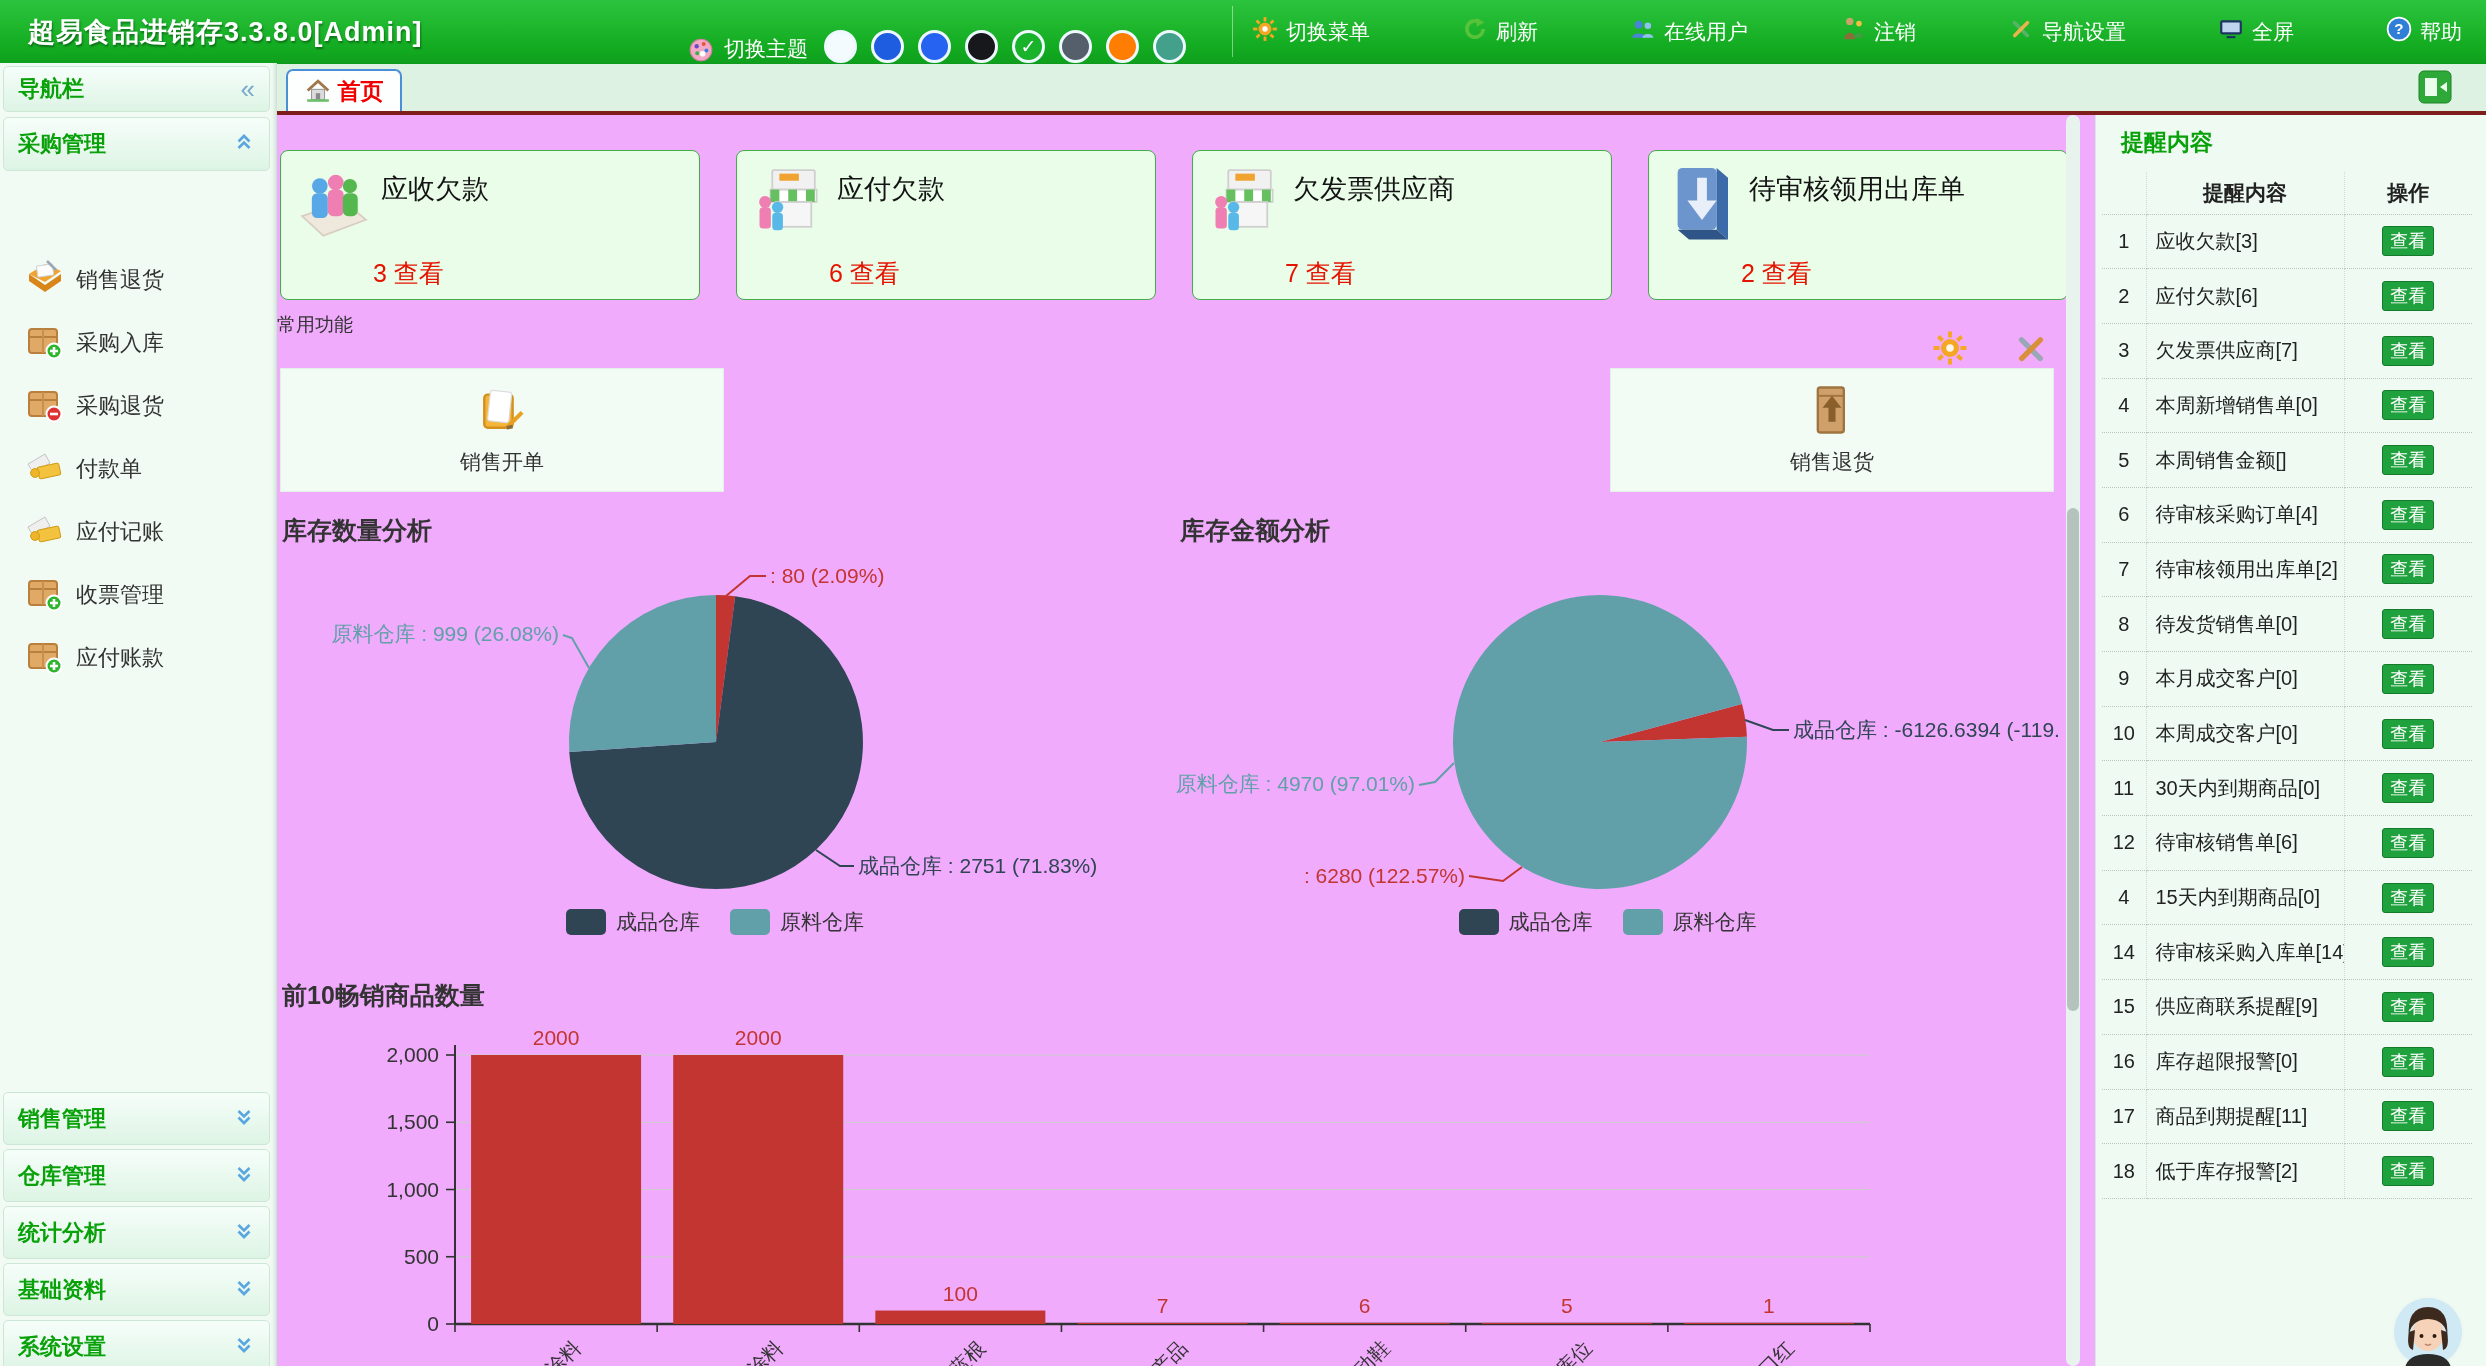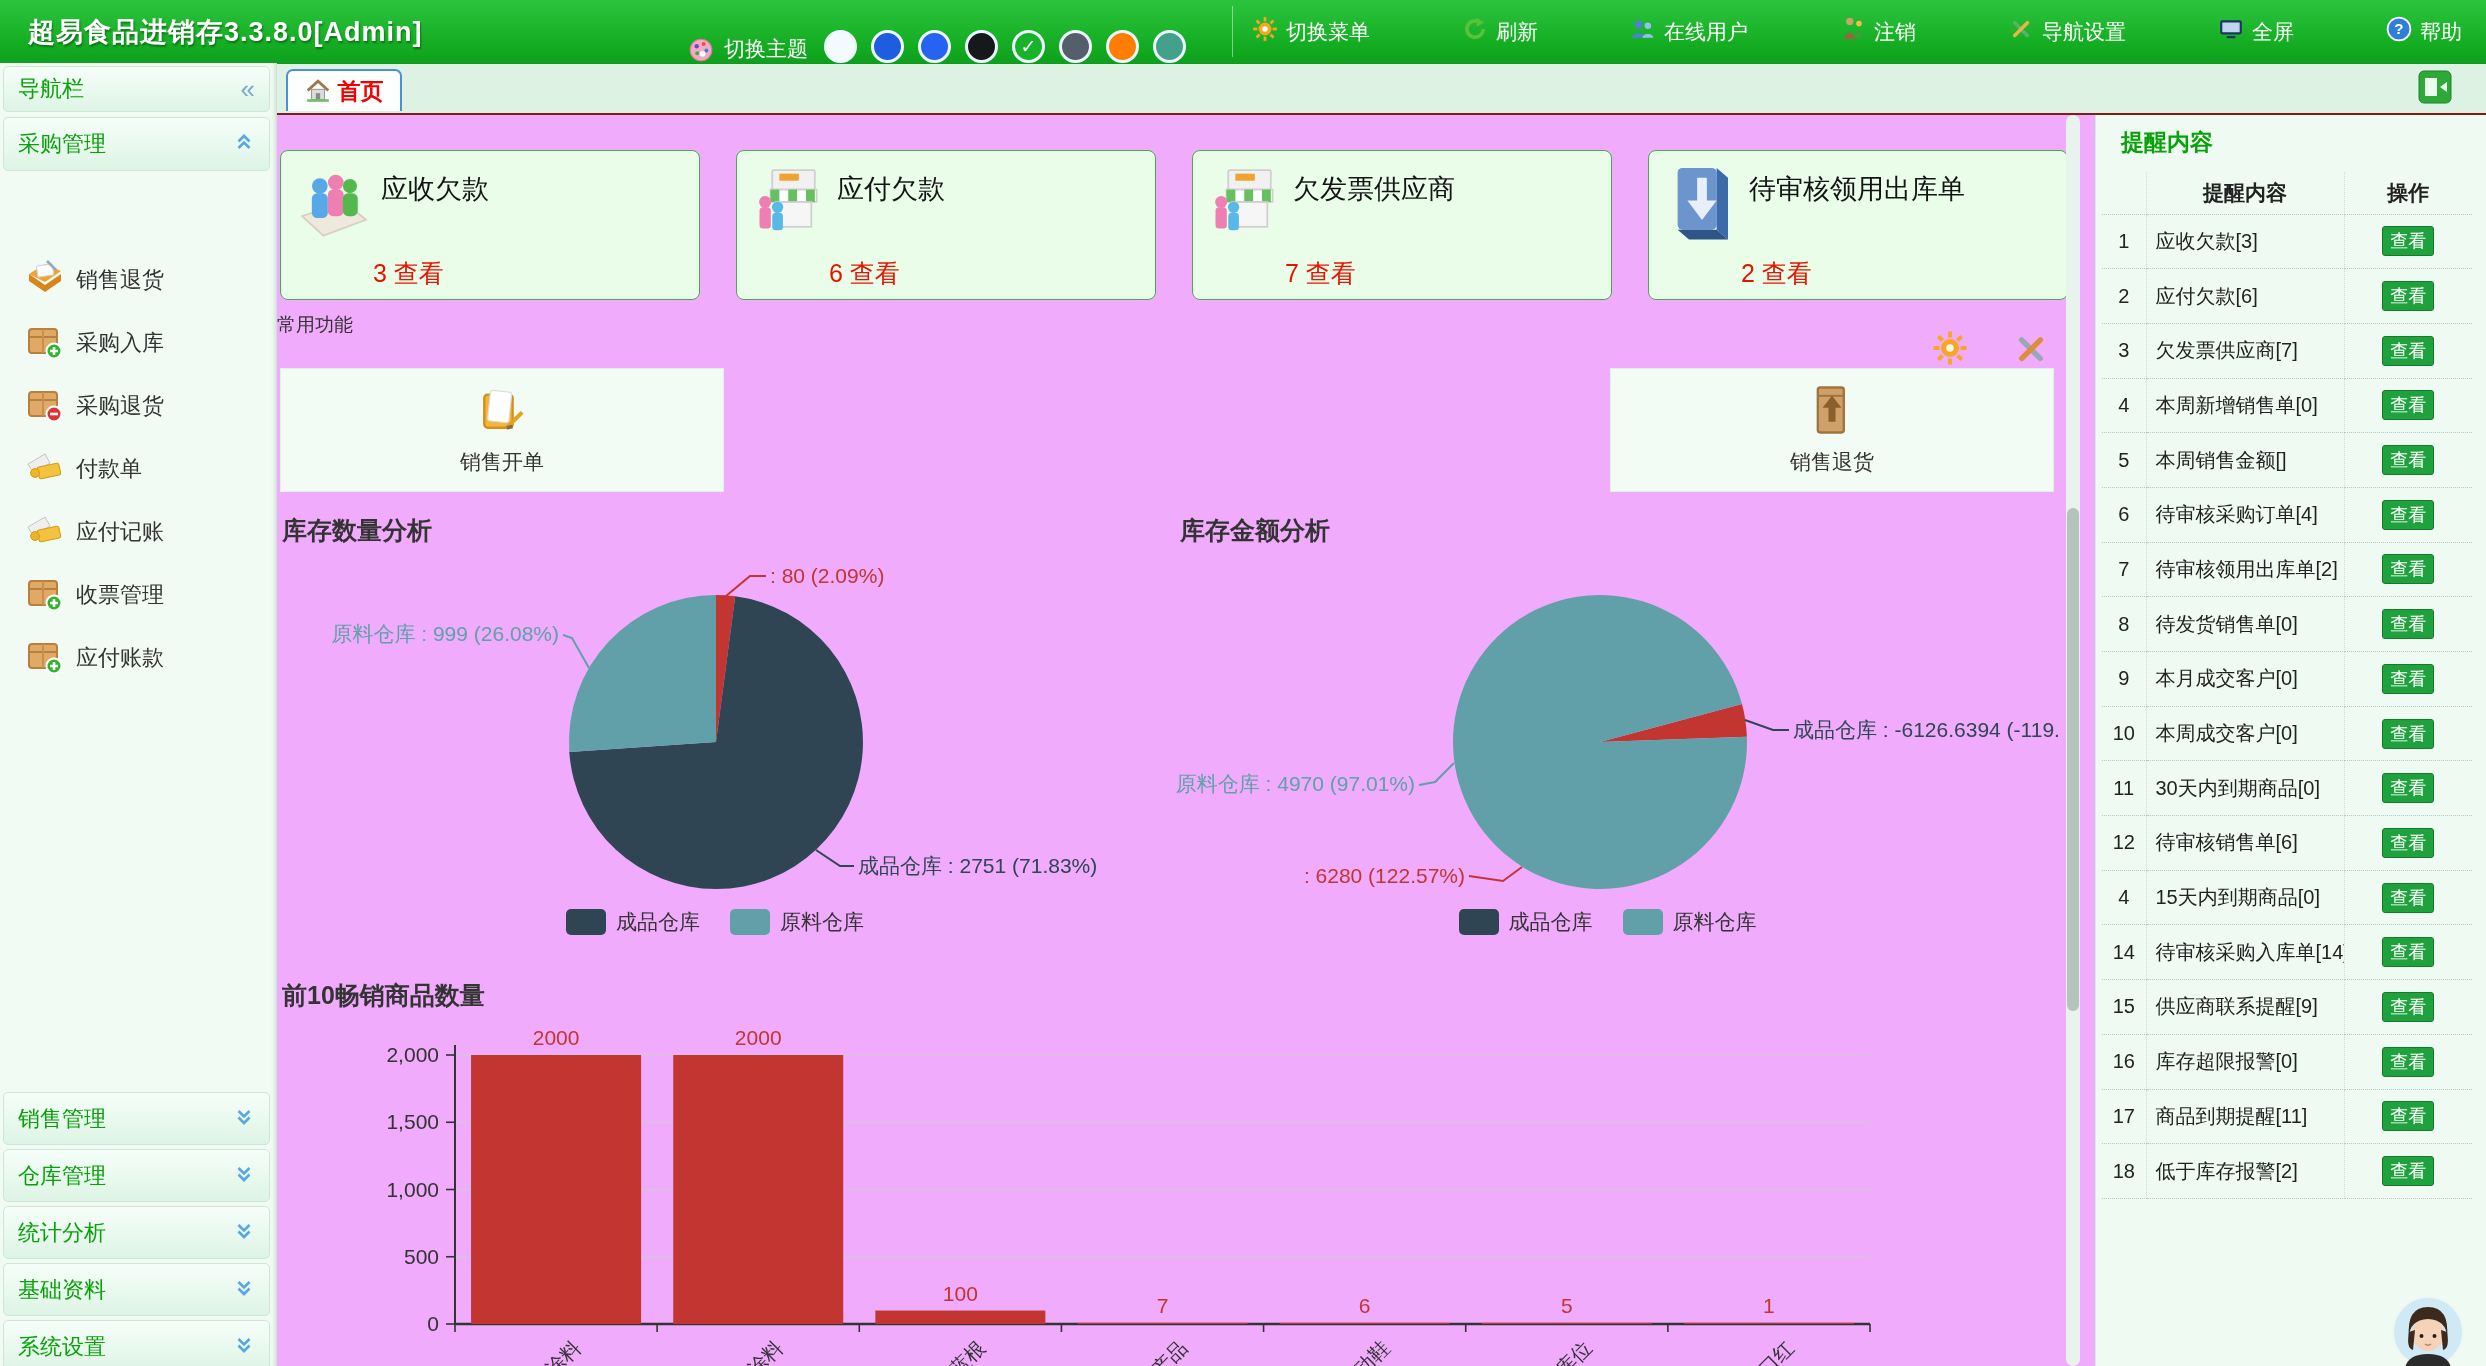--- a/index.html
+++ b/index.html
@@ -22,31 +22,31 @@
     display:flex; align-items:center; justify-content:space-between; padding-right:14px; }
   .tb-action { display:flex; align-items:center; gap:8px; font-size:21px; cursor:pointer; white-space:nowrap; }
   .tb-action svg { width:26px; height:26px; }
 
   
   .sidebar { position:absolute; left:0; top:63px; width:277px; height:1303px;
     background:#f1fbf4; border-right:1px solid #cfe2d6; box-shadow:inset -4px 0 4px -3px rgba(90,130,105,.25); z-index:30; }
   .side-head, .side-section { position:absolute; left:3px; right:6px; height:46px; border:1px solid #cde7d6;
     border-radius:5px; background:linear-gradient(180deg,#f6fefa,#ddf4e4); display:flex; align-items:center;
     justify-content:space-between; padding:0 14px 0 14px; cursor:pointer; }
-  .side-head-label, .side-section-label { color:#09a109; font-weight:normal; font-size:22px; }
+  .side-head-label, .side-section-label { color:#09a109; font-weight:bold; font-size:22px; }
   .collapse-glyph { color:#7aa9c9; font-size:26px; line-height:1; }
   .side-items { position:absolute; left:0; top:171px; width:100%; padding-top:14px; }
   .side-item { height:63px; display:flex; align-items:center; gap:12px; padding-left:26px; cursor:pointer; }
   .side-item svg { width:38px; height:38px; }
   .side-item-label { font-size:22px; color:#333; }
   .chev svg { width:22px; height:22px; }
 
   
   .tabbar { position:absolute; left:277px; top:63px; width:2209px; height:52px; background:#ddf2e2;
-    border-top:1px solid #0e9a1d; border-bottom:2px solid #7f1d1d; z-index:20; }
+    border-top:1px solid #0e9a1d; border-bottom:4px solid #7f1d1d; z-index:20; }
   .tab-active { position:absolute; left:9px; top:5px; width:116px; height:42px; background:#fdfefe;
     border:2px solid #4a90d9; border-bottom:none; border-radius:7px 7px 0 0; display:flex; align-items:center;
     justify-content:center; gap:7px; cursor:pointer; }
   .tab-active svg { width:26px; height:26px; }
   .tab-label { color:#f20000; font-weight:bold; font-size:23px; }
   .tab-right-icon { position:absolute; right:34px; top:6px; width:34px; height:34px; cursor:pointer; }
 
   
   .cards-row { position:absolute; left:280px; top:150px; width:1790px; height:152px; display:flex; gap:36px; }
   .dash-card { width:420px; height:150px; background:#e9fde9; border:1px solid #43ad4c; border-radius:8px;

